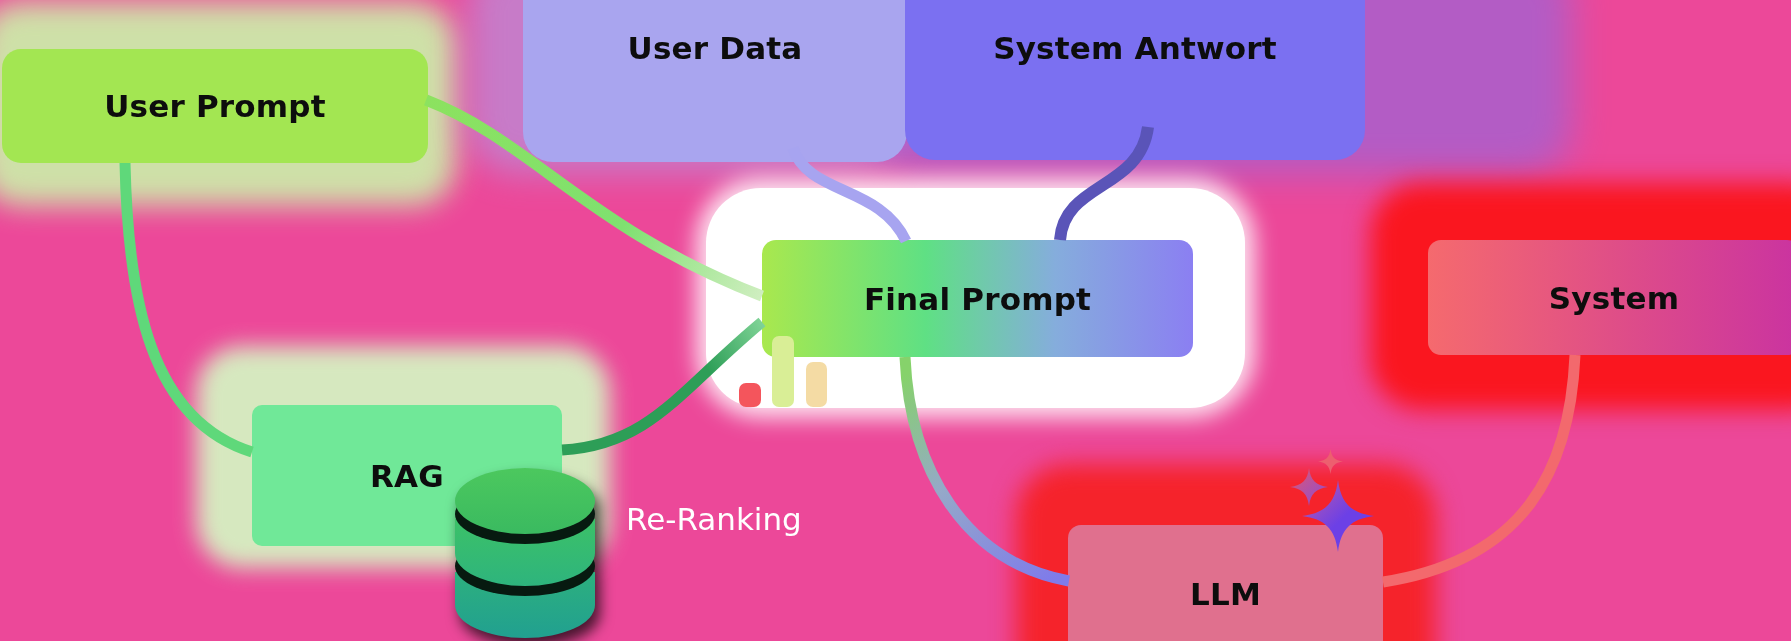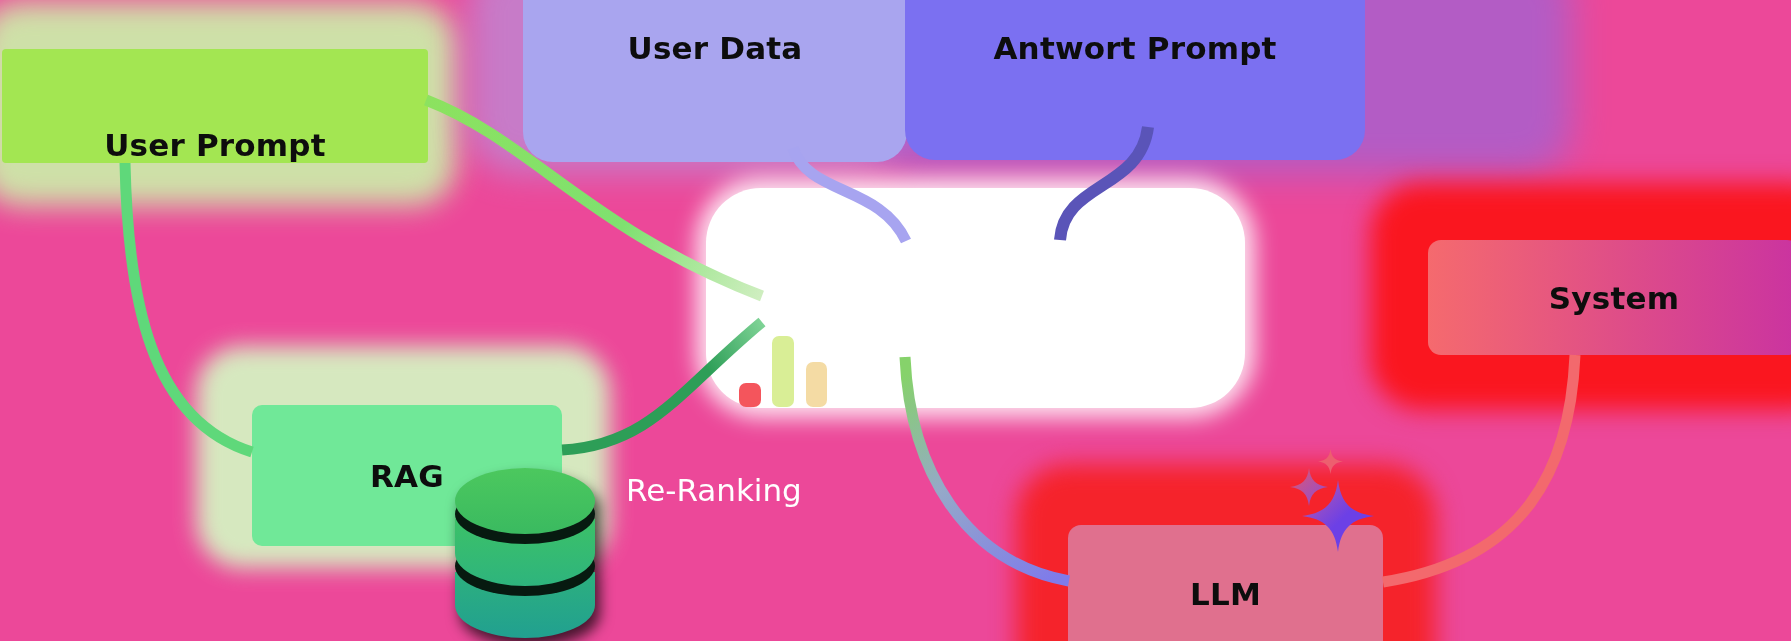--- a/index.html
+++ b/index.html
@@ -20,41 +20,41 @@
     background:var(--rag-glow);opacity:.97;filter:blur(11px);}
   .aura-llm{left:1016px;top:464px;width:420px;height:260px;border-radius:52px;
     background:var(--red-glow);filter:blur(12px);}
   .aura-antwort{left:1370px;top:183px;width:475px;height:227px;border-radius:52px;
     background:var(--red-glow2);filter:blur(12px);}
   .white-panel{left:706px;top:188px;width:539px;height:220px;border-radius:55px;
     background:var(--final-panel);box-shadow:0 0 22px 10px rgba(255,255,255,.85);}
   
   .node{position:absolute;display:flex;align-items:center;justify-content:center;
     color:var(--text-dark);font-weight:700;font-size:31px;letter-spacing:.2px;}
-  .node-user-prompt{left:2px;top:49px;width:426px;height:114px;border-radius:4px;
-    background:var(--user-prompt-box);align-items:flex-end;}
+  .node-user-prompt{left:2px;top:49px;width:426px;height:114px;border-radius:19px;
+    background:var(--user-prompt-box);}
   .node-user-data{left:523px;top:-30px;width:384px;height:192px;border-radius:30px;
     background:var(--user-data-box);align-items:flex-end;padding-bottom:96px;box-sizing:border-box;}
   .node-system-prompt{left:905px;top:-30px;width:460px;height:190px;border-radius:30px;
     background:var(--system-prompt-box);align-items:flex-end;padding-bottom:94px;box-sizing:border-box;}
   .node-final-prompt{left:762px;top:240px;width:431px;height:117px;border-radius:14px;
     background:linear-gradient(90deg,var(--final-grad-1) 0%,var(--final-grad-2) 38%,var(--final-grad-3) 68%,var(--final-grad-4) 100%);}
   .node-rag{left:252px;top:405px;width:310px;height:141px;border-radius:10px;
     background:var(--rag-box);}
   .node-llm{left:1068px;top:525px;width:315px;height:138px;border-radius:13px;
     background:var(--llm-box);}
   .node-antwort{left:1428px;top:240px;width:372px;height:115px;border-radius:13px;
     background:linear-gradient(90deg,var(--antwort-grad-1) 0%,var(--antwort-grad-2) 100%);}
   
   .bar{position:absolute;border-radius:7px;}
   .bar-red{left:739px;top:383px;width:22px;height:24px;background:var(--bar-red);}
   .bar-green{left:772px;top:336px;width:22px;height:71px;background:var(--bar-green);}
   .bar-tan{left:806px;top:362px;width:21px;height:45px;background:var(--bar-tan);}
   
-  .re-ranking{left:626px;top:472px;color:var(--text-light);font-size:31px;font-weight:400;}
+  .re-ranking{left:626px;top:501px;color:var(--text-light);font-size:31px;font-weight:400;}
   
   svg.layer{position:absolute;left:0;top:0;width:1791px;height:641px;pointer-events:none;}
   .curve{fill:none;stroke-width:11px;stroke-linecap:butt;}
   .c-up-rag{stroke:var(--curve-up-rag);}
   .c-ud-final{stroke:var(--curve-ud-final);}
   .c-sp-final{stroke:var(--curve-sp-final);stroke-width:12px;}
   .c-ant-llm{stroke:var(--curve-ant-llm);}
   .db-group{filter:drop-shadow(5px 9px 7px rgba(0,0,0,.7));}
 </style>
 </head>
@@ -67,24 +67,27 @@
   <div class="aura aura-system"></div>
   <div class="abs white-panel"></div>
   <div class="aura aura-rag"></div>
   <div class="aura aura-llm"></div>
   <div class="aura aura-antwort"></div>
 
   <div class="node node-user-data">
     <span>User Data</span>
   </div>
   <div class="node node-system-prompt">
-    <span>Antwort Prompt</span>
+    <span>System Antwort</span>
   </div>
   <div class="node node-user-prompt">
     <span>User Prompt</span>
+  </div>
+  <div class="node node-final-prompt">
+    <span>Final Prompt</span>
   </div>
   <div class="node node-rag">
     <span>RAG</span>
   </div>
   <div class="node node-llm">
     <span>LLM</span>
   </div>
   <div class="node node-antwort">
     <span>System</span>
   </div>

